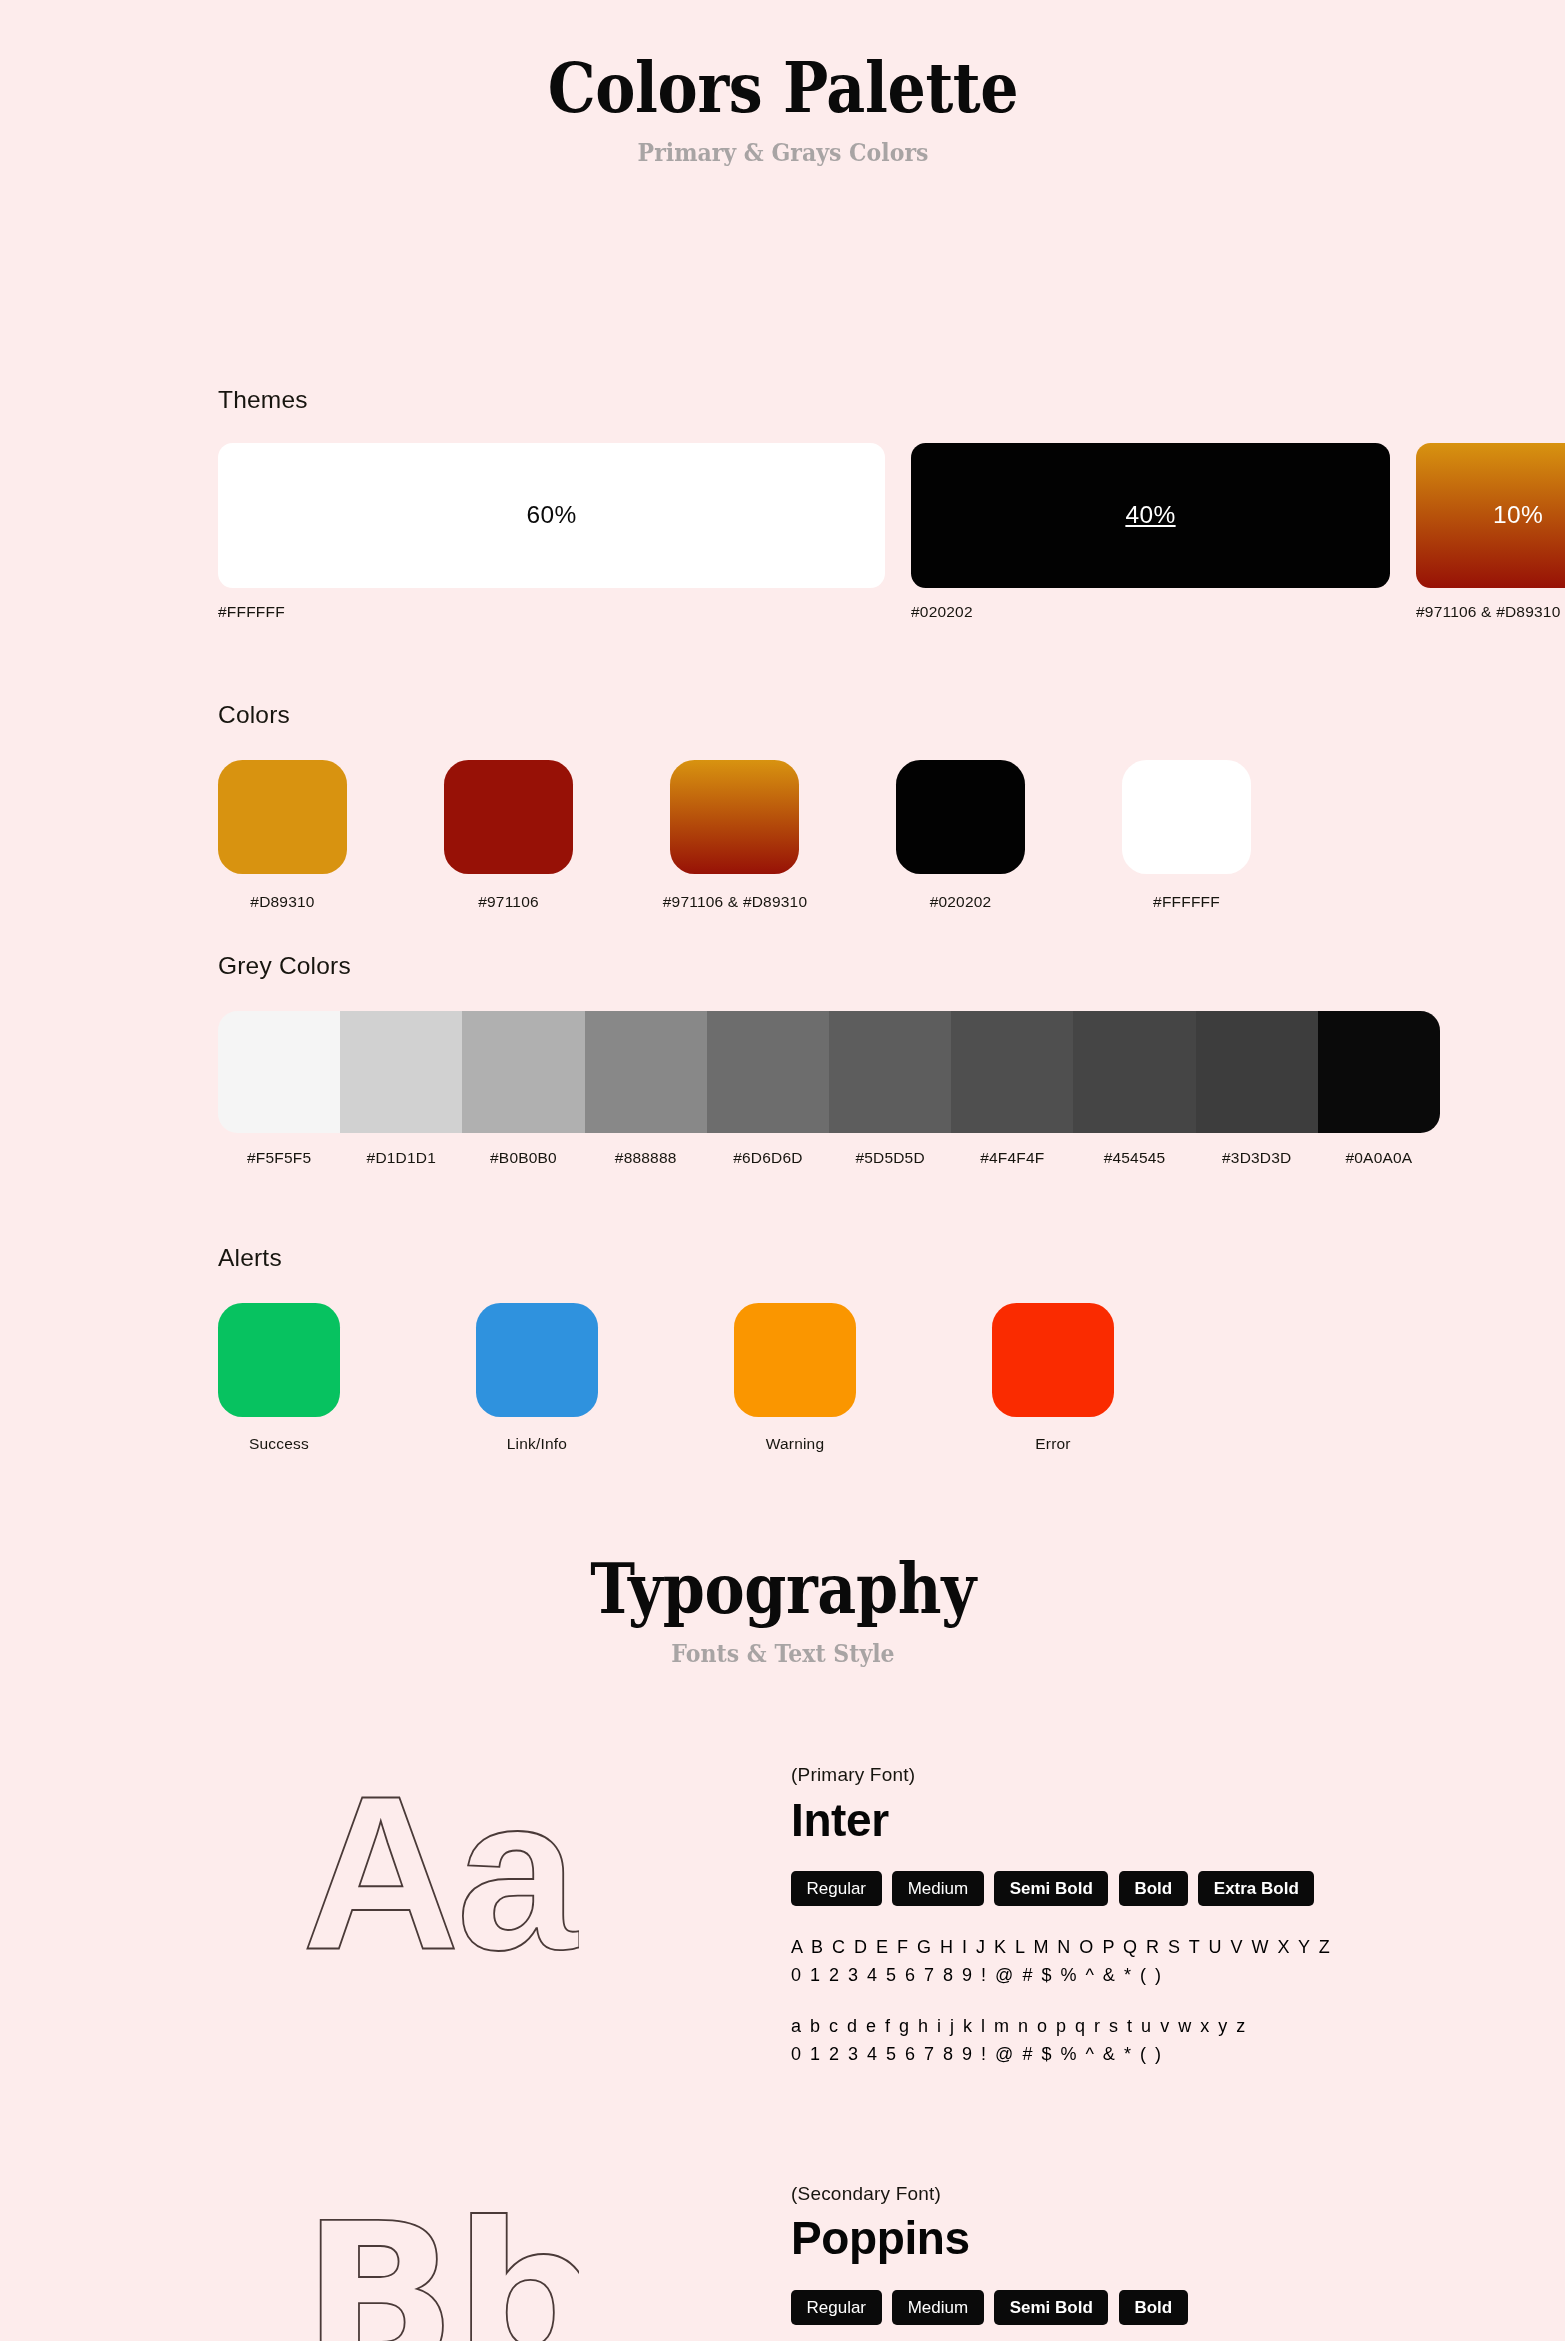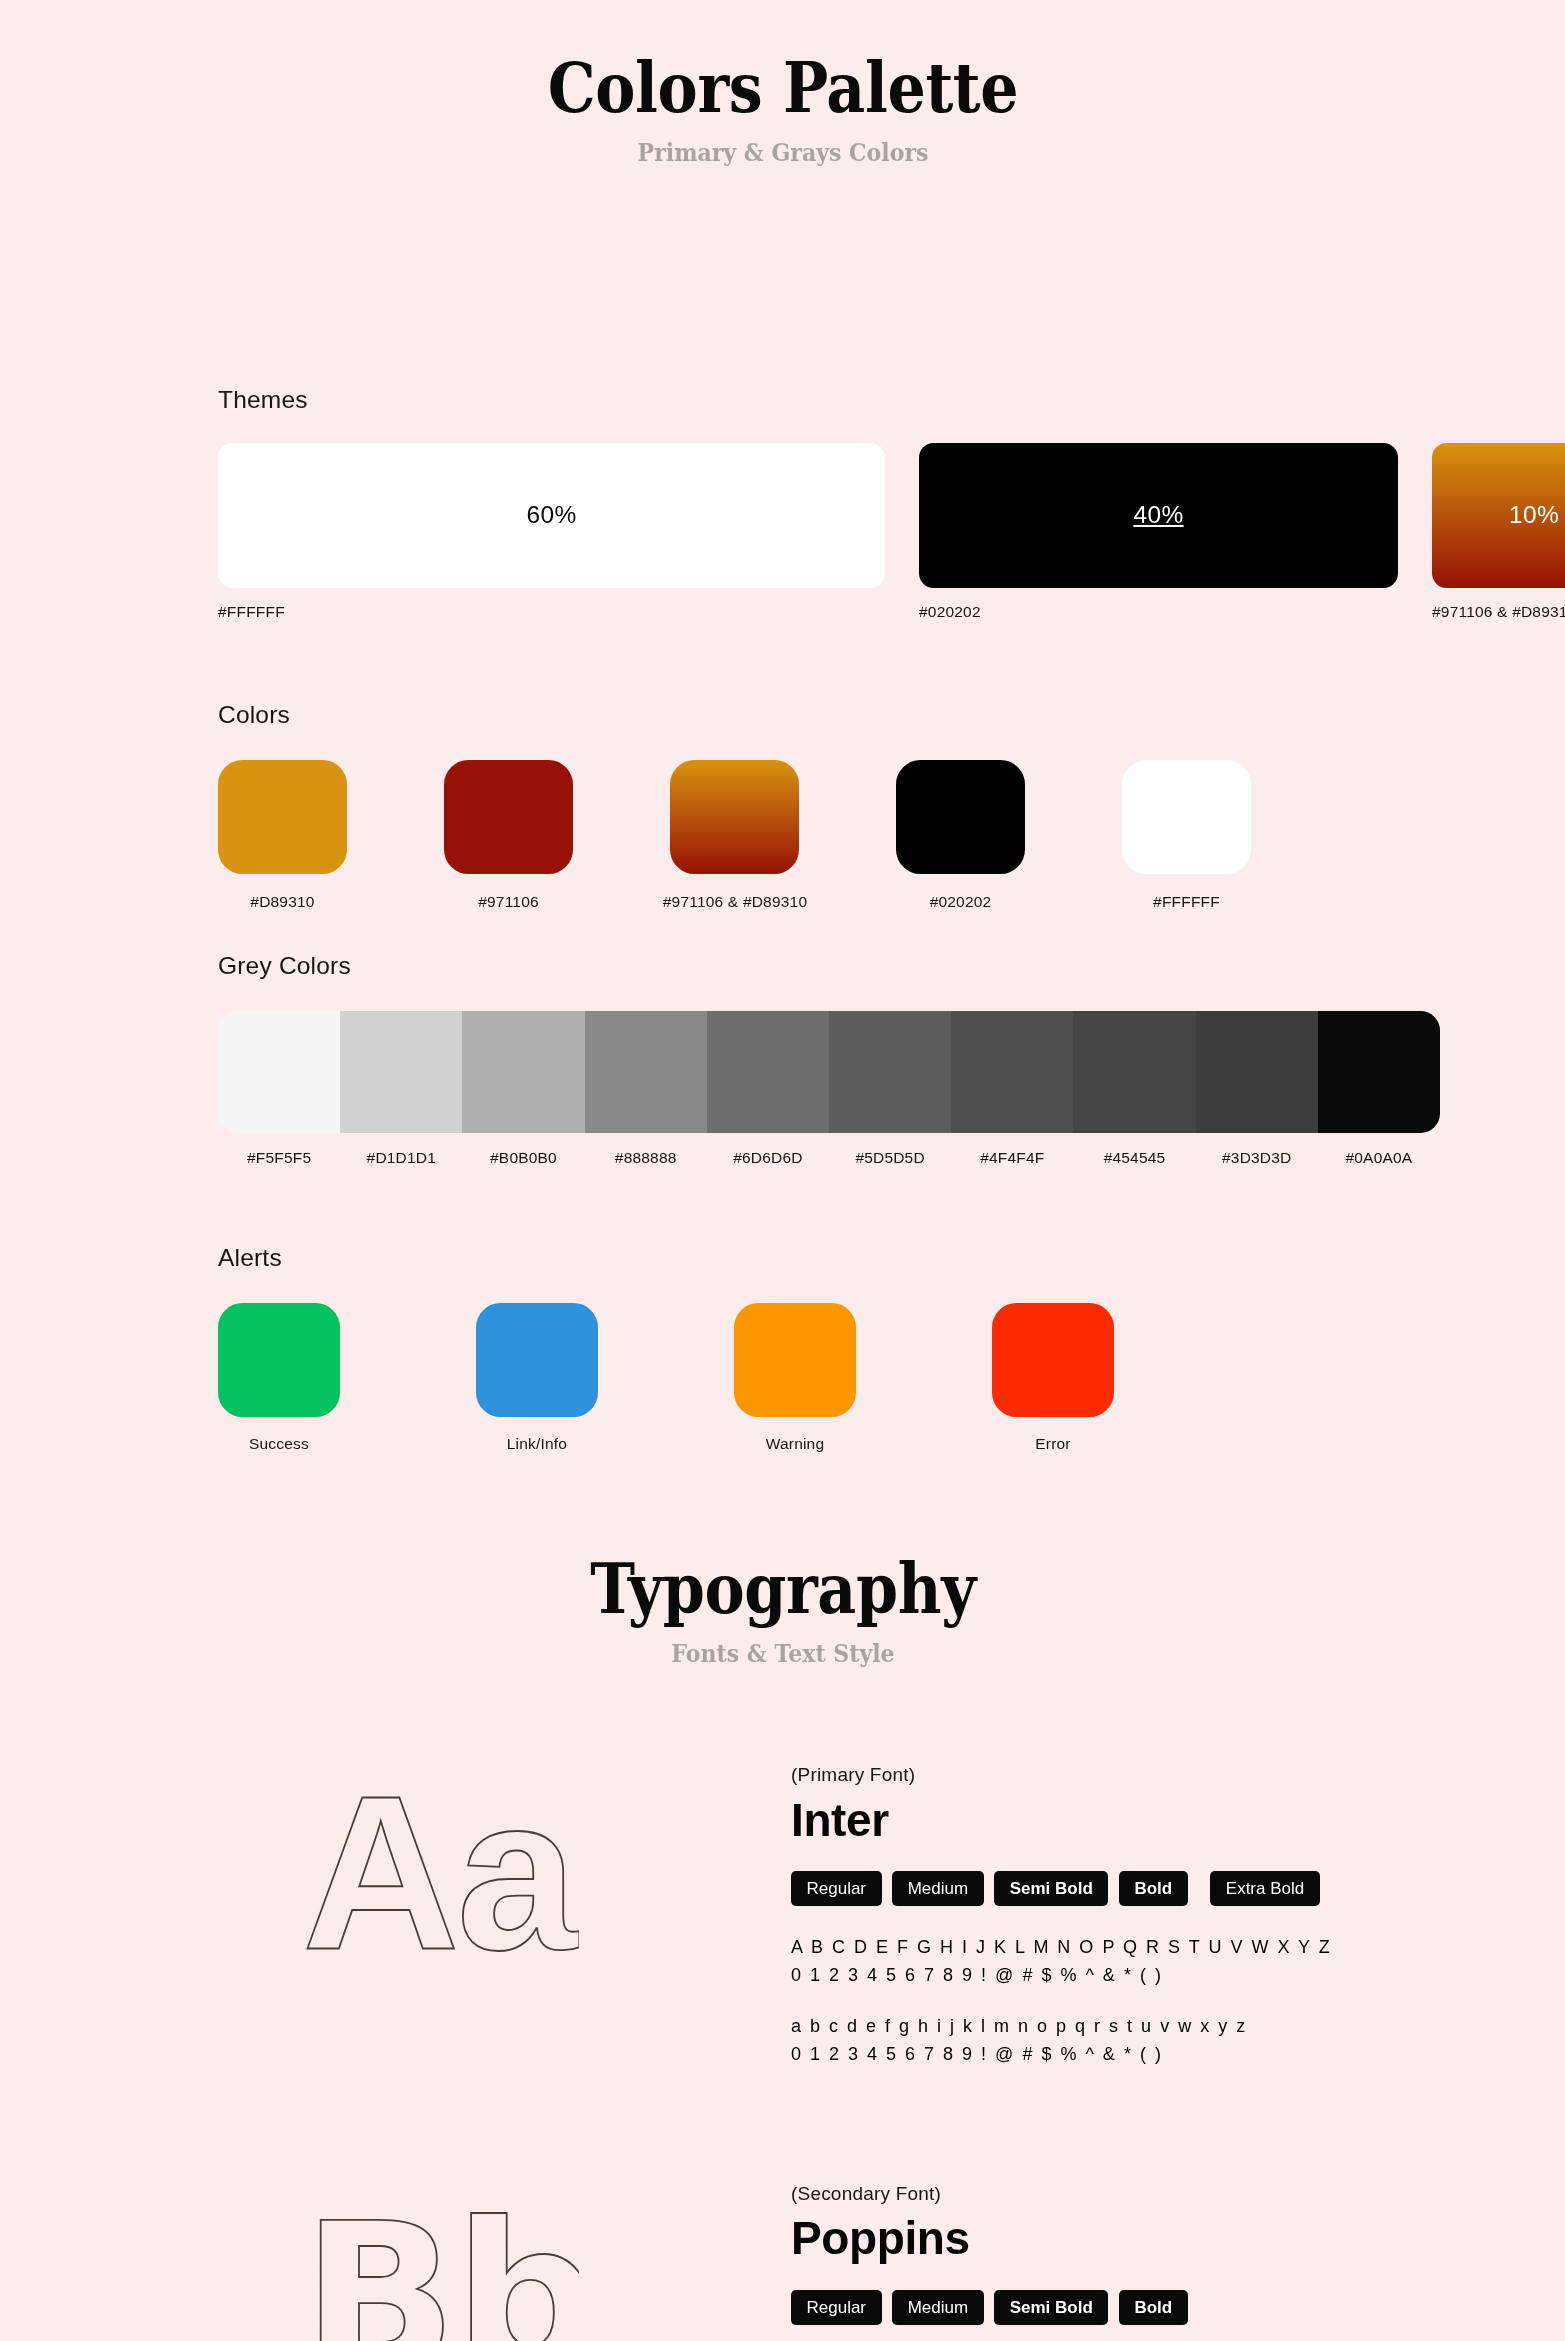--- a/index.html
+++ b/index.html
@@ -64,21 +64,21 @@
     font-weight: 400;
     color: #17150F;
     letter-spacing: 0.2px;
   }
 
   
   .themes-block { margin-top: 219px; }
   .themes-row {
     display: flex;
     align-items: flex-start;
-    gap: 34px;
+    gap: 26px;
     margin-top: 29px;
   }
   .theme-item { display: flex; flex-direction: column; }
   .theme-swatch {
     border-radius: 14.7px;
     height: 145px;
     display: flex;
     align-items: center;
     justify-content: center;
     position: relative;
@@ -237,21 +237,21 @@
     padding: 9px 15.5px;
     font-family: "Liberation Sans", sans-serif;
     font-size: 17px;
     line-height: 1;
     white-space: nowrap;
   }
   .w-regular  { font-weight: 400; }
   .w-medium   { font-weight: 500; }
   .w-semibold { font-weight: 600; }
   .w-bold     { font-weight: 700; }
-  .w-extrabold{ font-weight: 400; margin-left: 12px; }
+  .w-extrabold{ font-weight: 700; }
 
   .charset-group { margin-top: 28px; }
   .charset-group + .charset-group { margin-top: 23px; }
   .charset-line {
     font-family: "Liberation Sans", sans-serif;
     font-size: 18px;
     color: #000000;
     letter-spacing: 2px;
     line-height: 1.55;
     white-space: nowrap;

